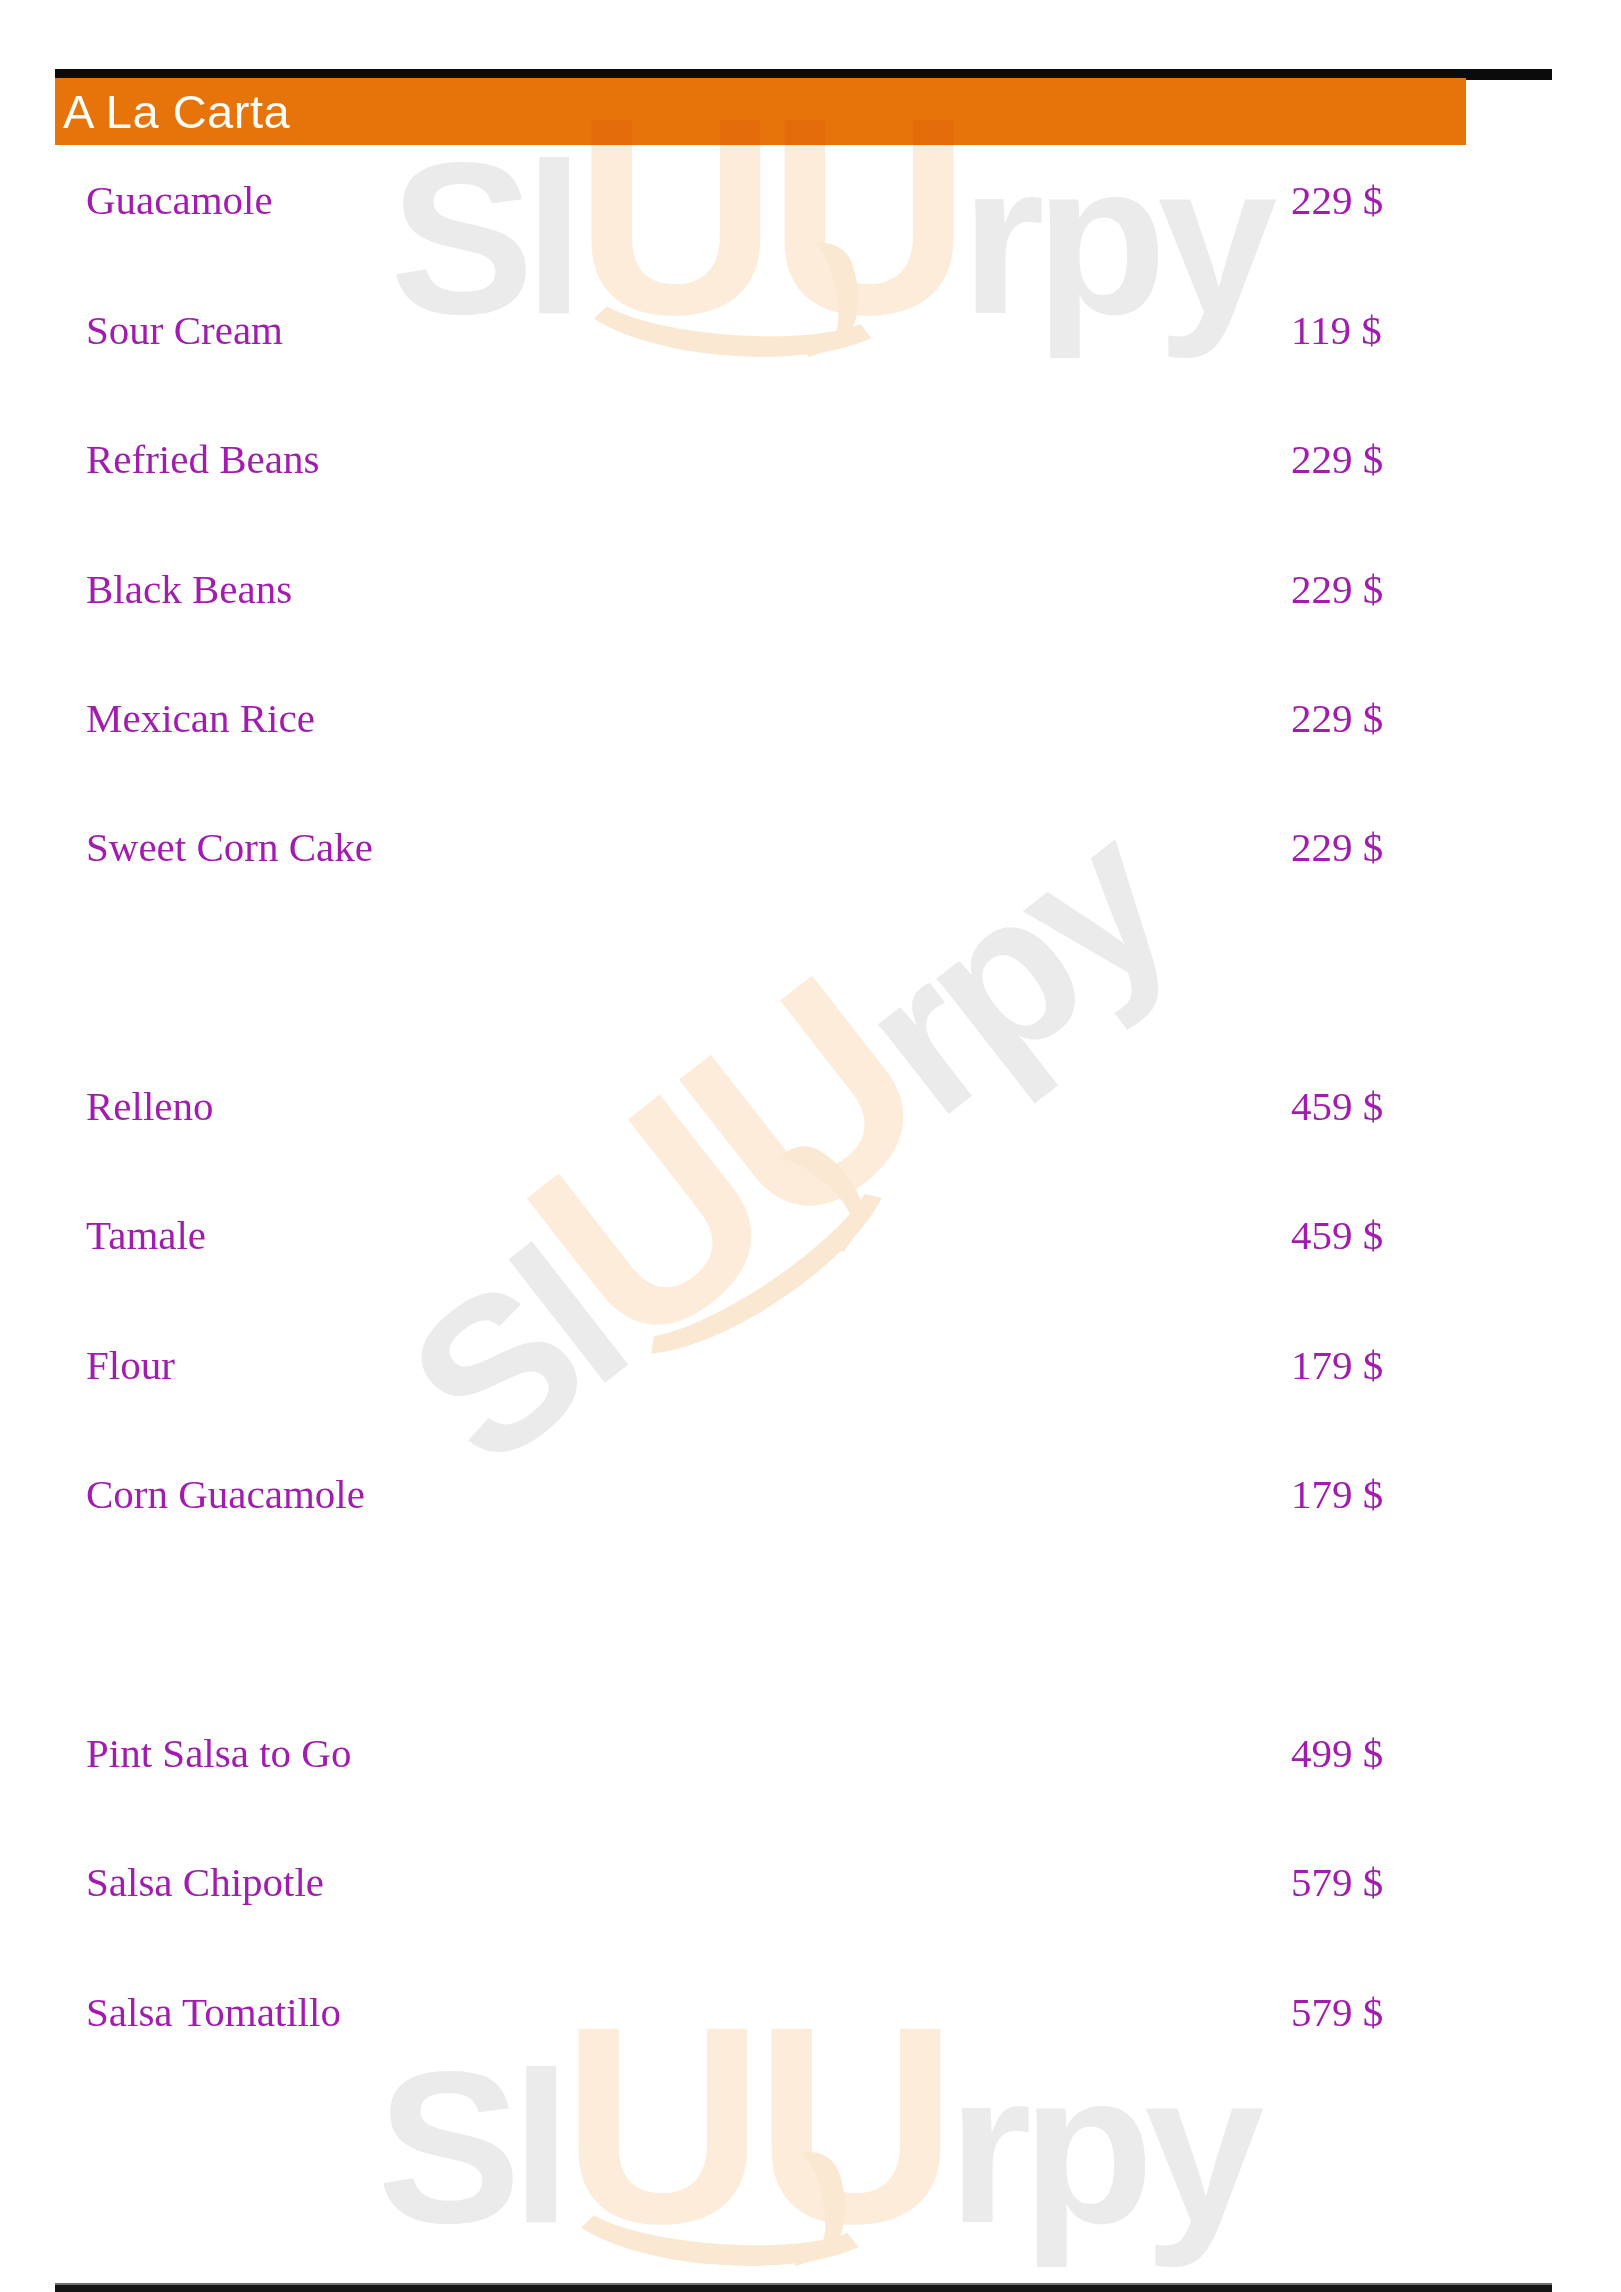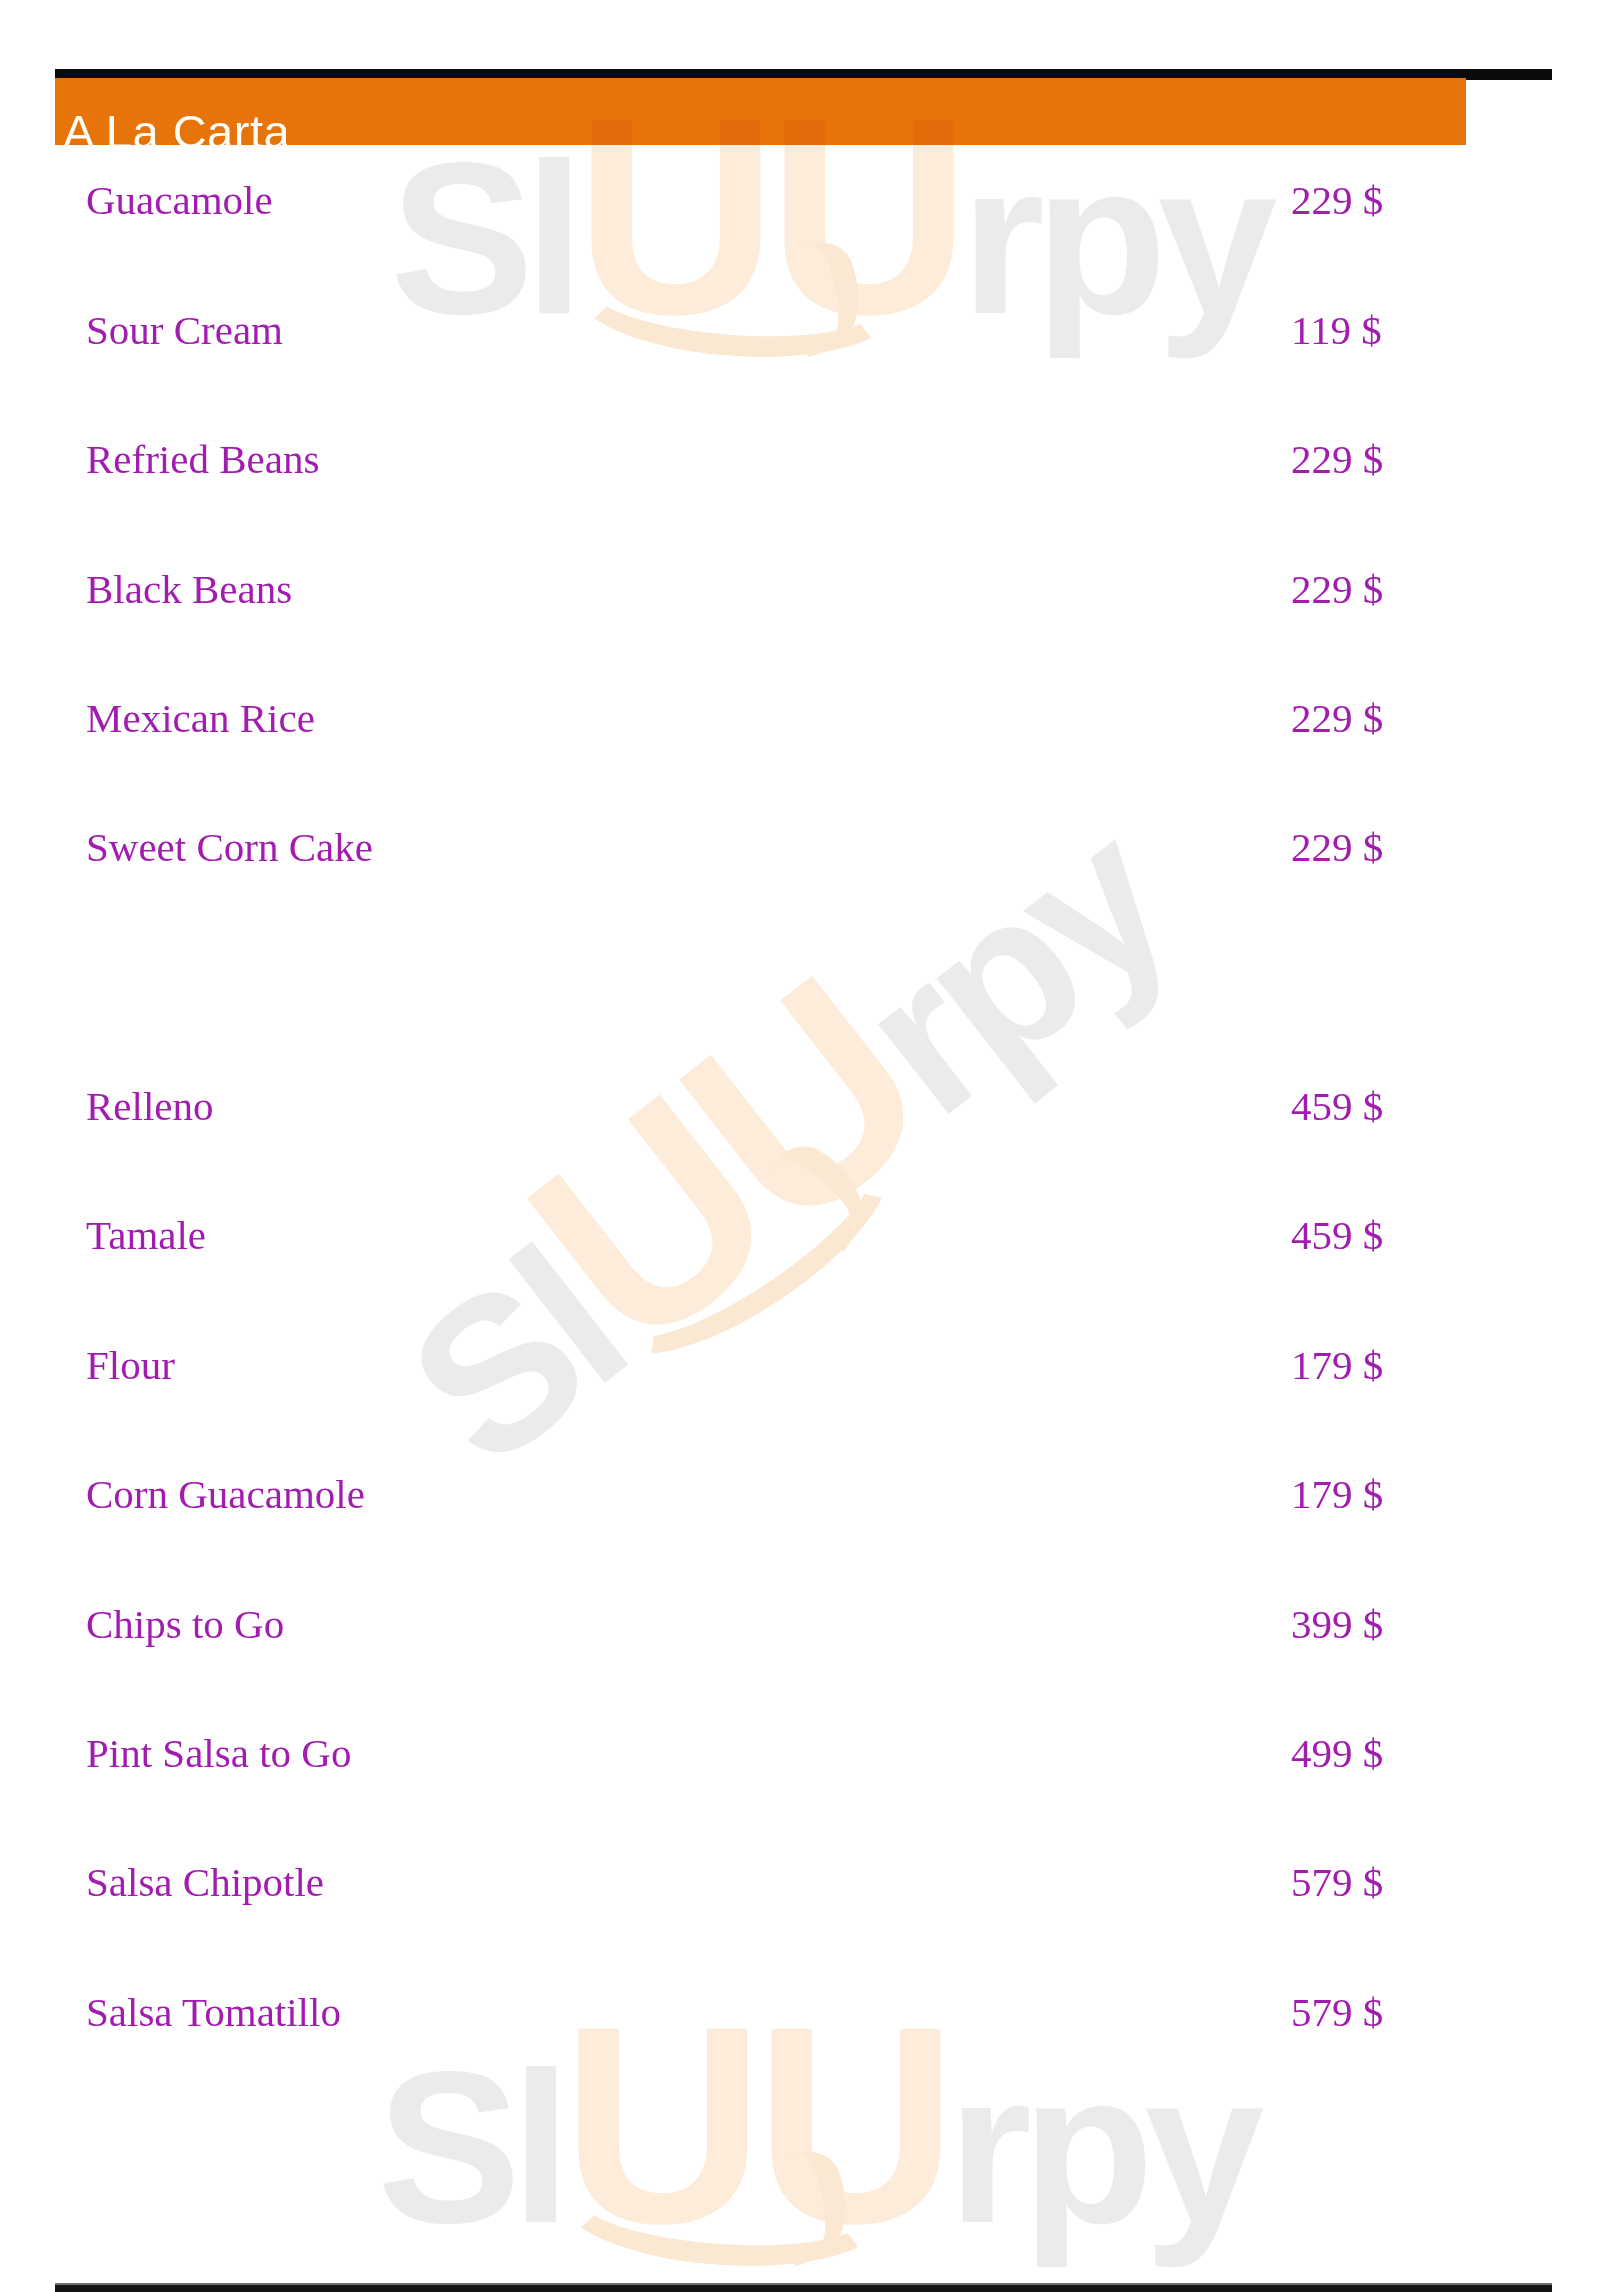--- a/index.html
+++ b/index.html
@@ -30,21 +30,20 @@
     background: #e6740b;
   }
   .header-title {
     position: absolute;
     left: 63px; top: 86px;
     font-family: "Liberation Sans", sans-serif;
     font-size: 47px;
     line-height: 51px;
     color: #fdfdf8;
     letter-spacing: 0.5px;
-    margin-top: 20px;
   }
   .bottom-black-bar {
     position: absolute;
     left: 55px; top: 2283px;
     width: 1497px; height: 9.8px;
     background: #151515;
     border-top: 2px solid #6f6f6f;
     box-sizing: border-box;
   }
 
@@ -146,24 +145,20 @@
     <span class="item-price">459 $</span>
   </div>
   <div class="row" style="top:1342px">
     <span class="item-name">Flour</span>
     <span class="item-price">179 $</span>
   </div>
   <div class="row" style="top:1471px">
     <span class="item-name">Corn Guacamole</span>
     <span class="item-price">179 $</span>
   </div>
-  <div class="row" style="top:1601px">
-    <span class="item-name">Chips to Go</span>
-    <span class="item-price">399 $</span>
-  </div>
   <div class="row" style="top:1730px">
     <span class="item-name">Pint Salsa to Go</span>
     <span class="item-price">499 $</span>
   </div>
   <div class="row" style="top:1859px">
     <span class="item-name">Salsa Chipotle</span>
     <span class="item-price">579 $</span>
   </div>
   <div class="row" style="top:1989px">
     <span class="item-name">Salsa Tomatillo</span>

